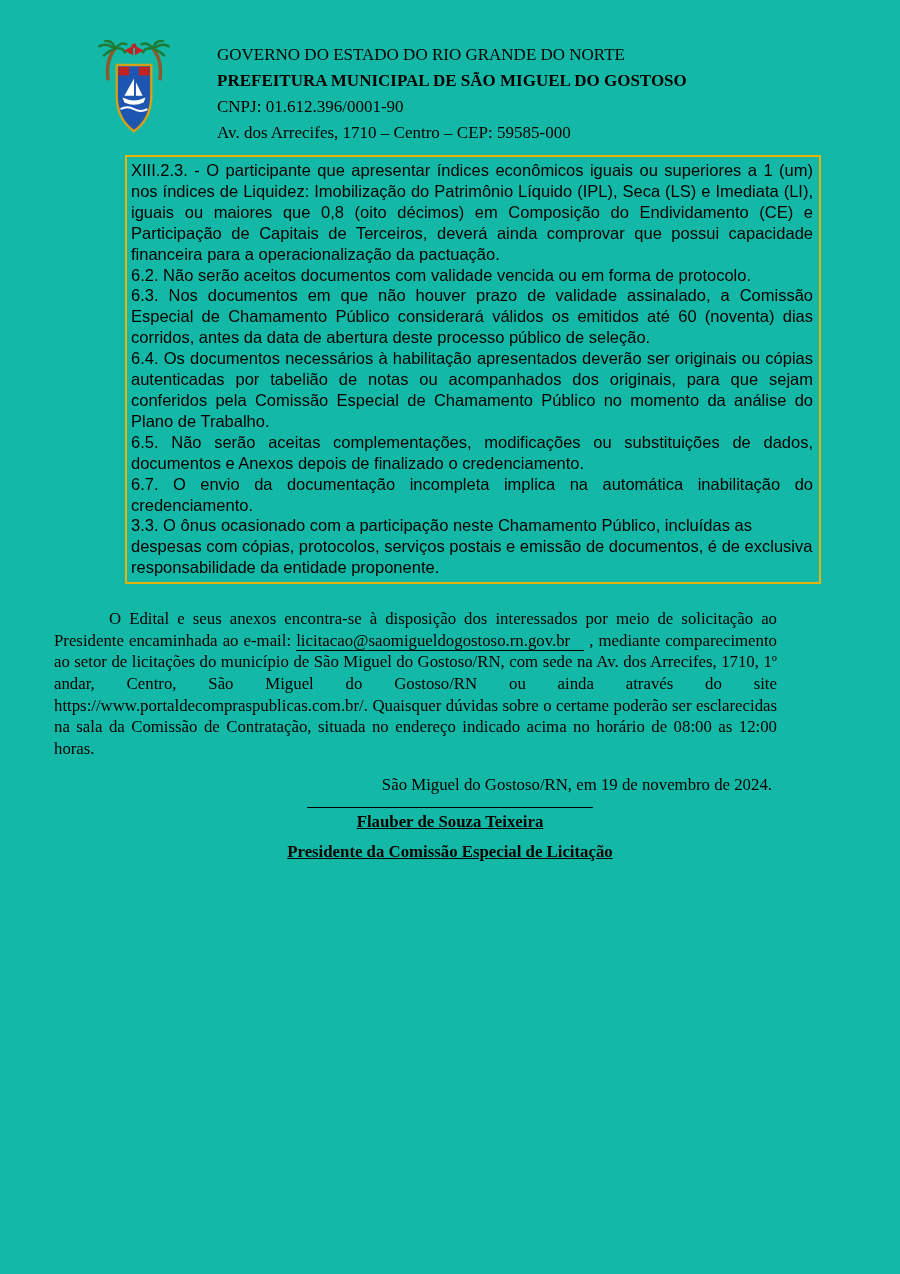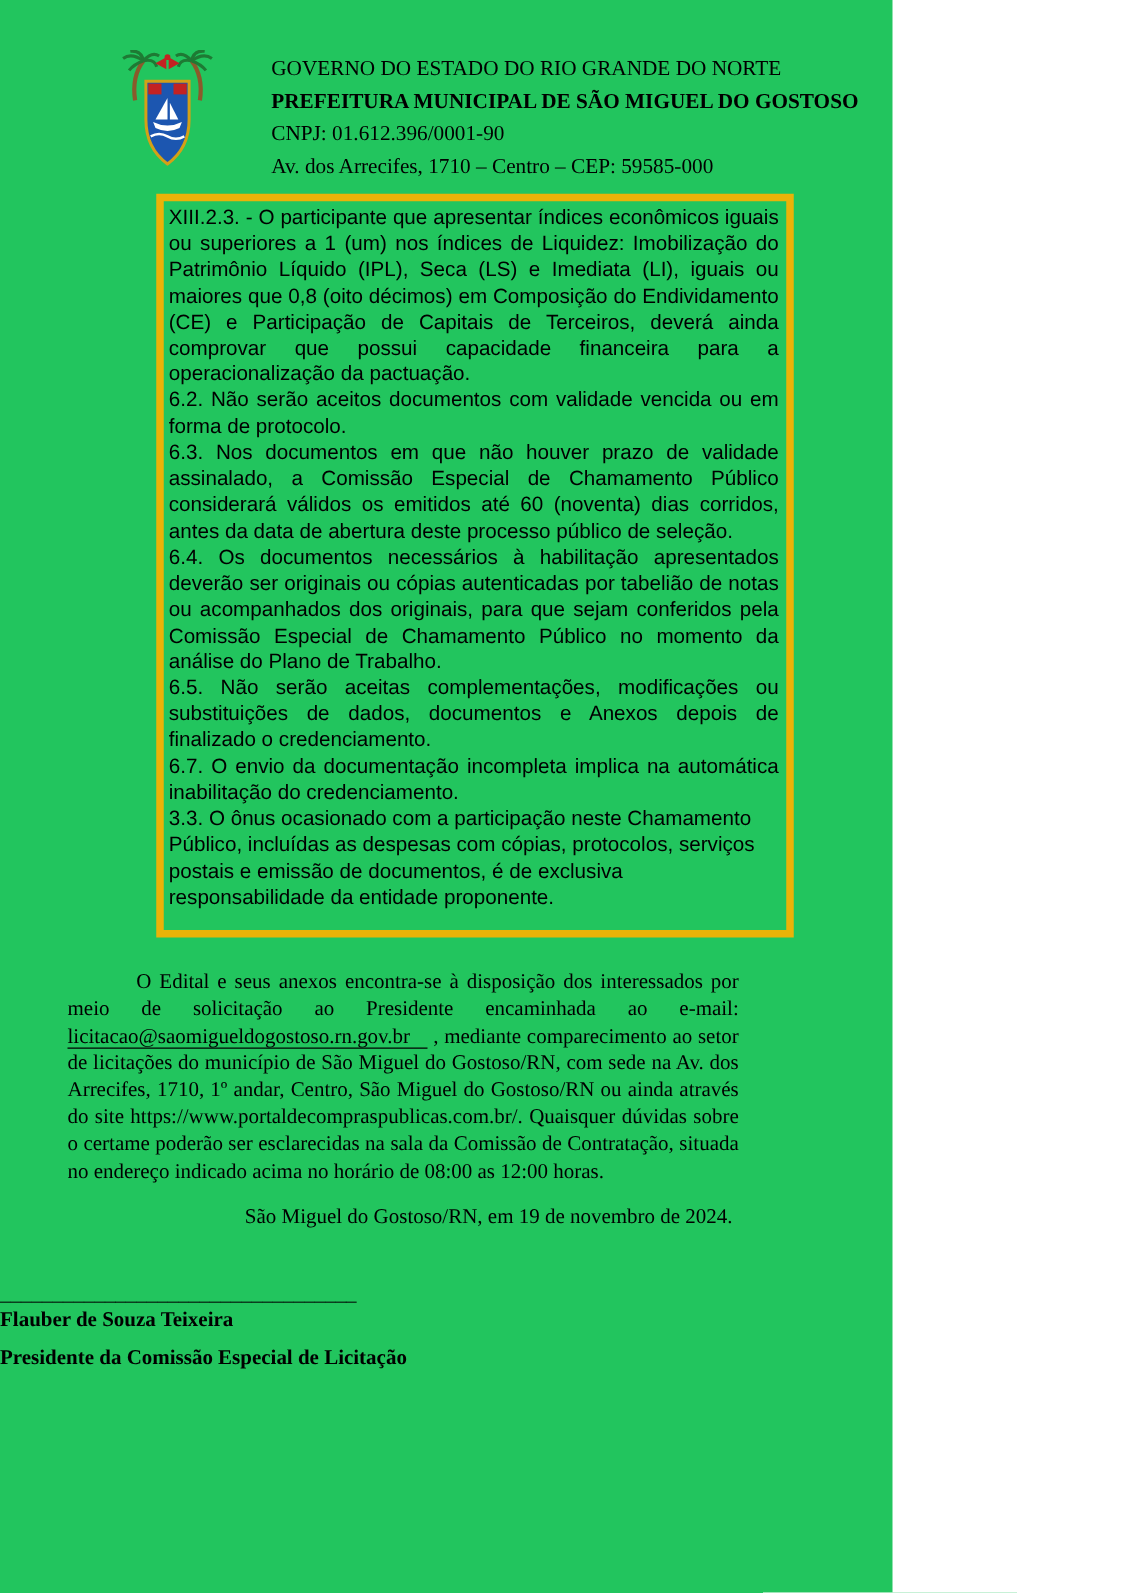--- a/index.html
+++ b/index.html
@@ -1,43 +1,43 @@
 <!DOCTYPE html>
 <html><head>
 <meta charset="utf-8">
 <style>
   * { margin: 0; padding: 0; box-sizing: border-box; }
   html, body { background: #ffffff; }
   .page {
-    width: 714px; height: 1274px;
-    background: #22c55e; color: #000;
+    width: 900px; height: 1274px;
+    background: #14b8a6; color: #000;
     font-family: "Liberation Serif", serif;
     overflow: hidden; position: relative;
   }
   .doc-header { display: flex; align-items: flex-start; padding: 40px 115px 0 95px; gap: 44px; }
   .crest { flex: 0 0 auto; width: 78px; height: 96px; }
   .header-text { padding-top: 2px; min-width: 0; }
   .h-line { font-size: 17px; line-height: 26px; white-space: nowrap; }
   .h-line.pref { font-weight: bold; }
   .clauses-box {
     margin: 9px 79px 0 125px;
-    border: 6px solid #eab308;
-    padding: 3px 6px 16px 4px;
+    border: 2px solid #eab308;
+    padding: 3px 6px 4px 4px;
     font-family: "Liberation Sans", sans-serif;
   }
   .clause { font-size: 16.5px; line-height: 20.9px; text-align: justify; }
   .clause:last-child { text-align: left; }
   .closing {
     margin: 24px 123px 0 54px;
     font-size: 16.8px; line-height: 21.6px;
     text-align: justify; text-indent: 55px;
   }
   .email { color: #000; text-decoration: none; border-bottom: 1px solid #000; padding-right: 14px; cursor: pointer; }
   .dateline { margin: 16px 128px 0 0; text-align: right; font-size: 16.8px; }
-  .signature { margin-top: 46px; text-align: left; font-size: 16.8px; }
+  .signature { text-align: center; font-size: 16.8px; text-decoration: underline; }
   .sig-line { line-height: 12px; }
   .sig-name { font-weight: bold; margin-top: 5px; }
   .sig-title { font-weight: bold; margin-top: 10px; }
 </style>
 </head>
 <body>
 
 <div class="page">
 
   <header class="doc-header">

